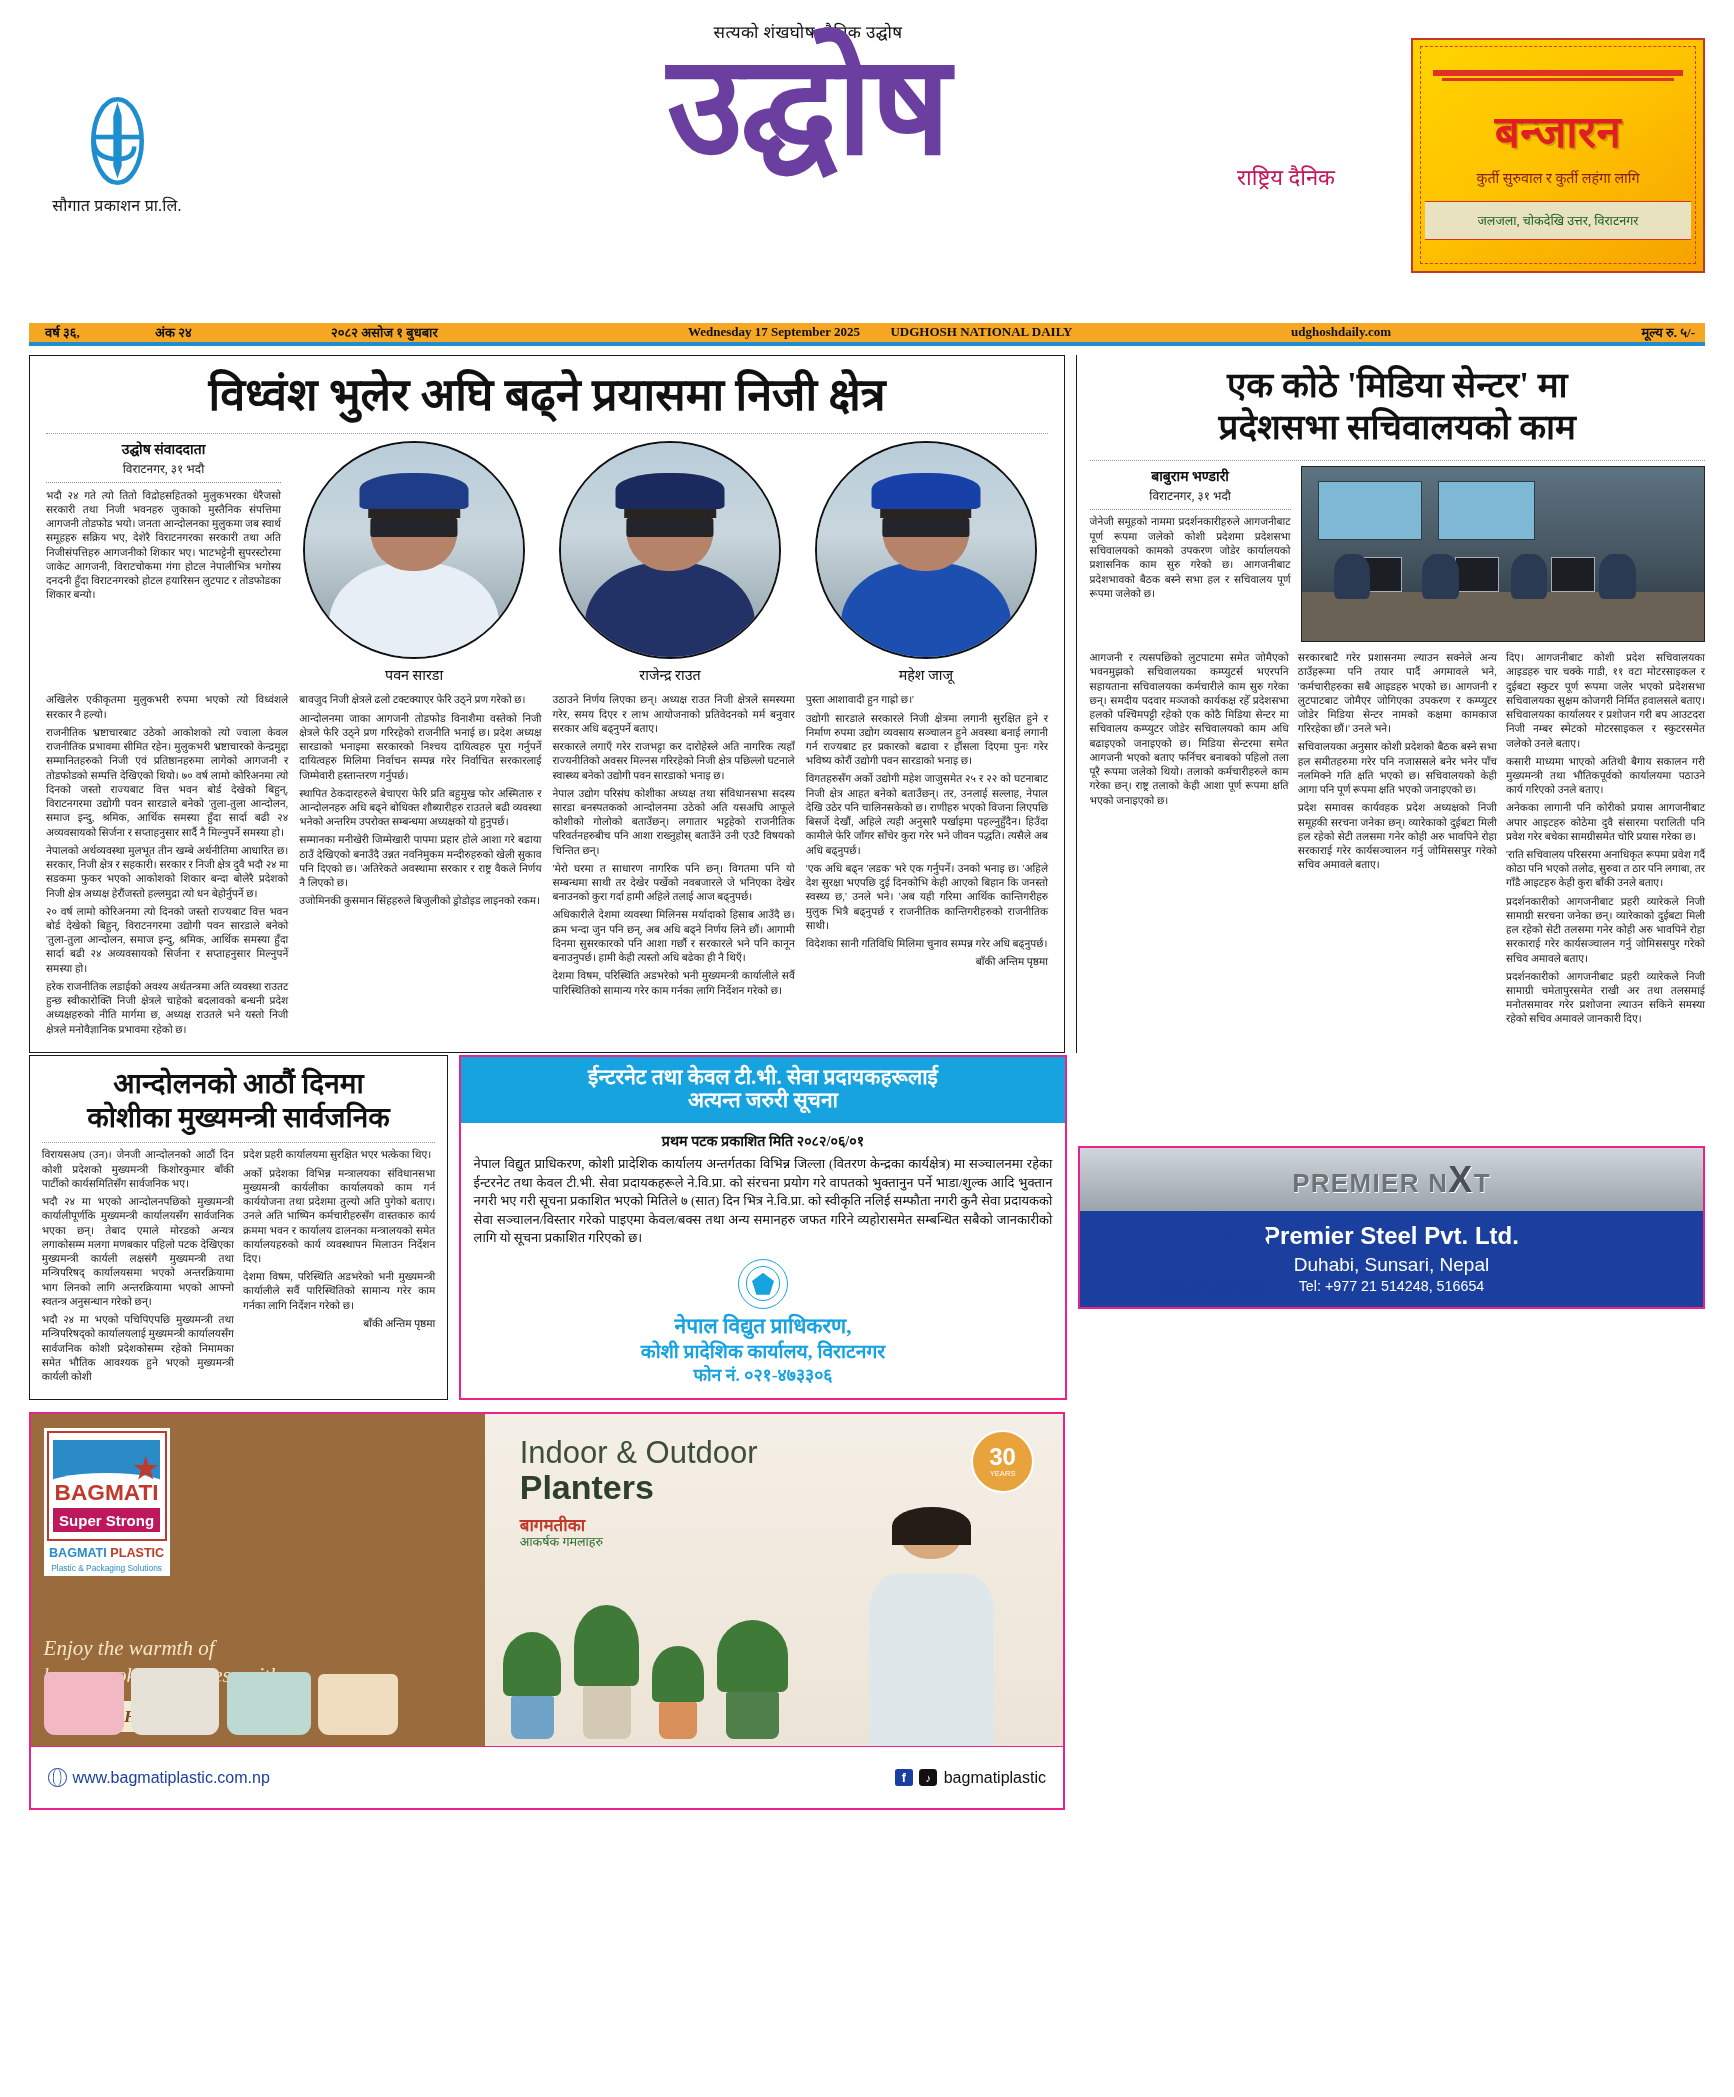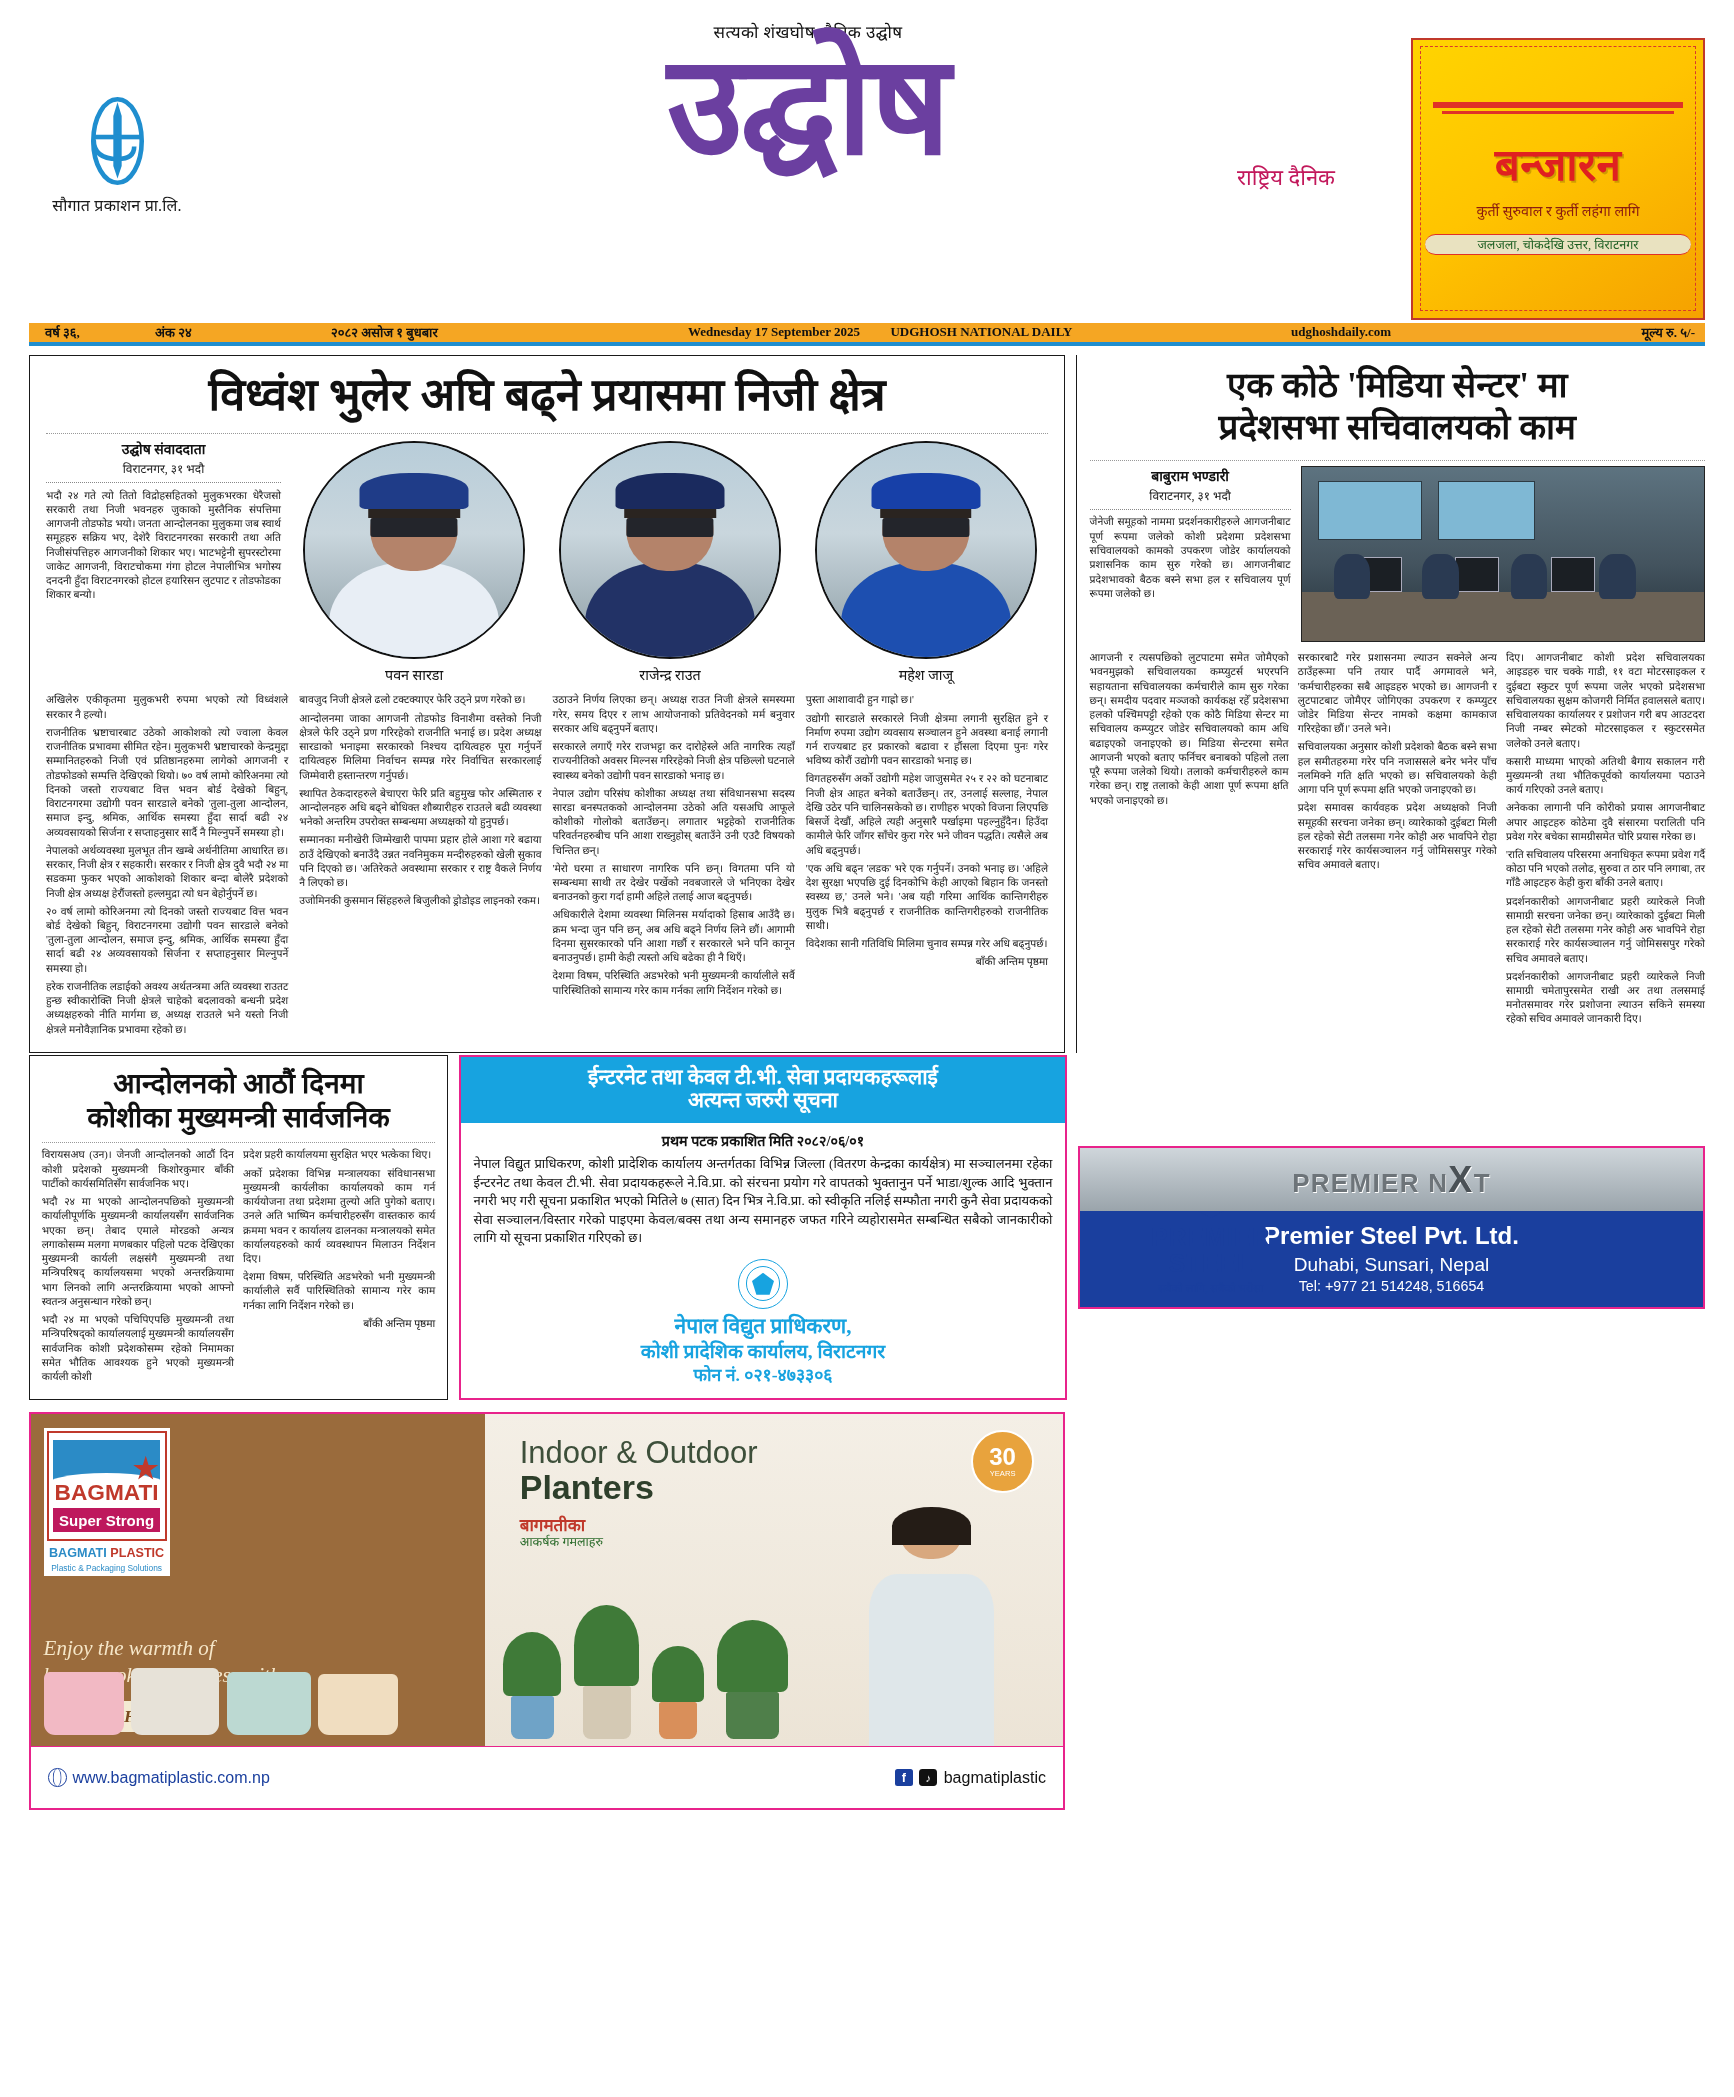--- a/index.html
+++ b/index.html
@@ -25,37 +25,37 @@
     font-family: "Liberation Serif", serif;
     font-weight: 700;
     font-size: 138px;
     line-height: .96;
     color: #6b3fa0;
     letter-spacing: -1.7px;
   }
   .subtitle { font-family: "Liberation Serif", serif; font-size: 22px; color: #c2185b; margin-top: -11.7px; text-align: right; padding-right: 76px; }
 
   .banner-ad {
-    flex: 0 0 294px; width: 294px; height: 282px; margin-top: 25px;
+    flex: 0 0 294px; width: 294px; height: 235px; margin-top: 25px;
     background: linear-gradient(145deg, #ffd400 0%, #ffc400 45%, #f5a100 100%);
     border: 2.5px solid #c0392b; position: relative; overflow: hidden;
     display: flex; flex-direction: column; align-items: center; justify-content: center;
   }
   .banner-ad::before {
     content: ""; position: absolute; top: 6.7px; left: 6.7px; right: 6.7px; bottom: 6.7px;
     border: 1.3px dashed #d9392b; pointer-events: none;
   }
   .ba-top-rule { width: 86%; height: 5.9px; background: #e03127; margin-bottom: 2.5px; }
   .ba-thin-rule { width: 80%; height: 2.9px; background: #e03127; margin-bottom: 19.3px; }
   .ba-name {
     font-family: "Liberation Serif", serif; font-weight: 700; font-size: 44px; color: #e02020;
     text-shadow: 1.7px 1.7px 0 rgba(0,0,0,.18); letter-spacing: 0.4px;
   }
   .ba-tag1 { font-family: "Liberation Serif", serif; font-size: 14.3px; color: #8b1c10; margin-top: 7.6px; }
-  .ba-strip { width: 92%; margin-top: 14.3px; background: #e9e2c0; border-top: 1.7px solid #e03127; border-bottom: 1.7px solid #e03127; padding: 1px 0; border-radius: 11px; }
+  .ba-strip { width: 92%; margin-top: 14.3px; background: #e9e2c0; border-top: 1.7px solid #e03127; border-bottom: 1.7px solid #e03127; padding: 10px 0; }
   .ba-addr { font-family: "Liberation Serif", serif; font-size: 12.6px; color: #1b5e20; text-align: center; }
 
   
   .info-bar {
     height: 22.7px; background: #f5a623; display: flex; align-items: center;
     margin: 0 29px; border-bottom: 4.2px solid #1f8ecf;
     font-family: "Liberation Serif", serif; font-size: 13px; color: #111; font-weight: 700;
   }
   .info-bar > span { white-space: nowrap; }
   .ib-1 { padding-left: 16px; width: 126px; }

